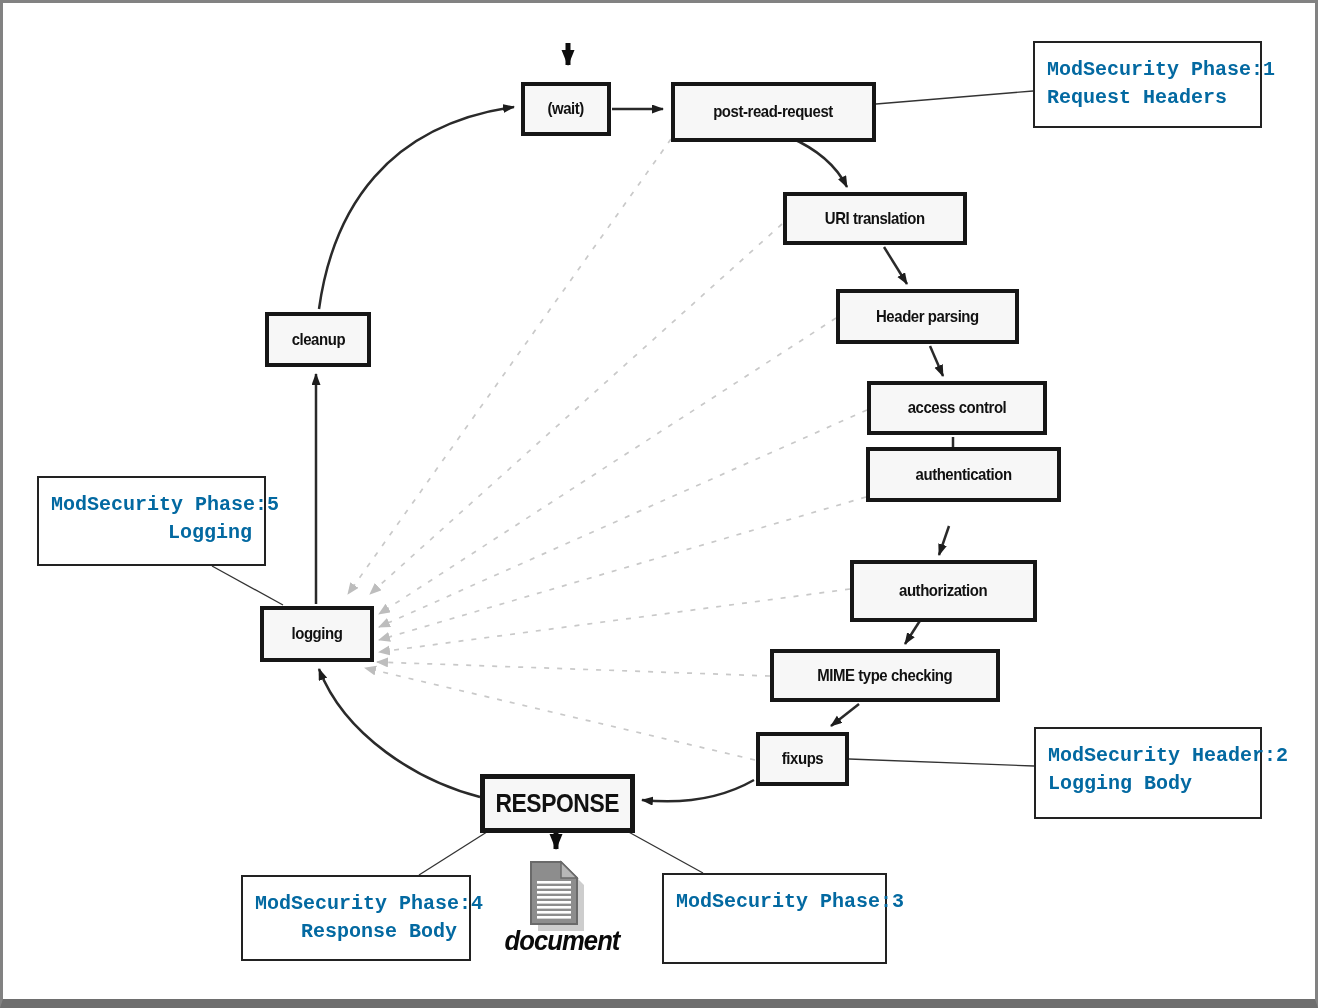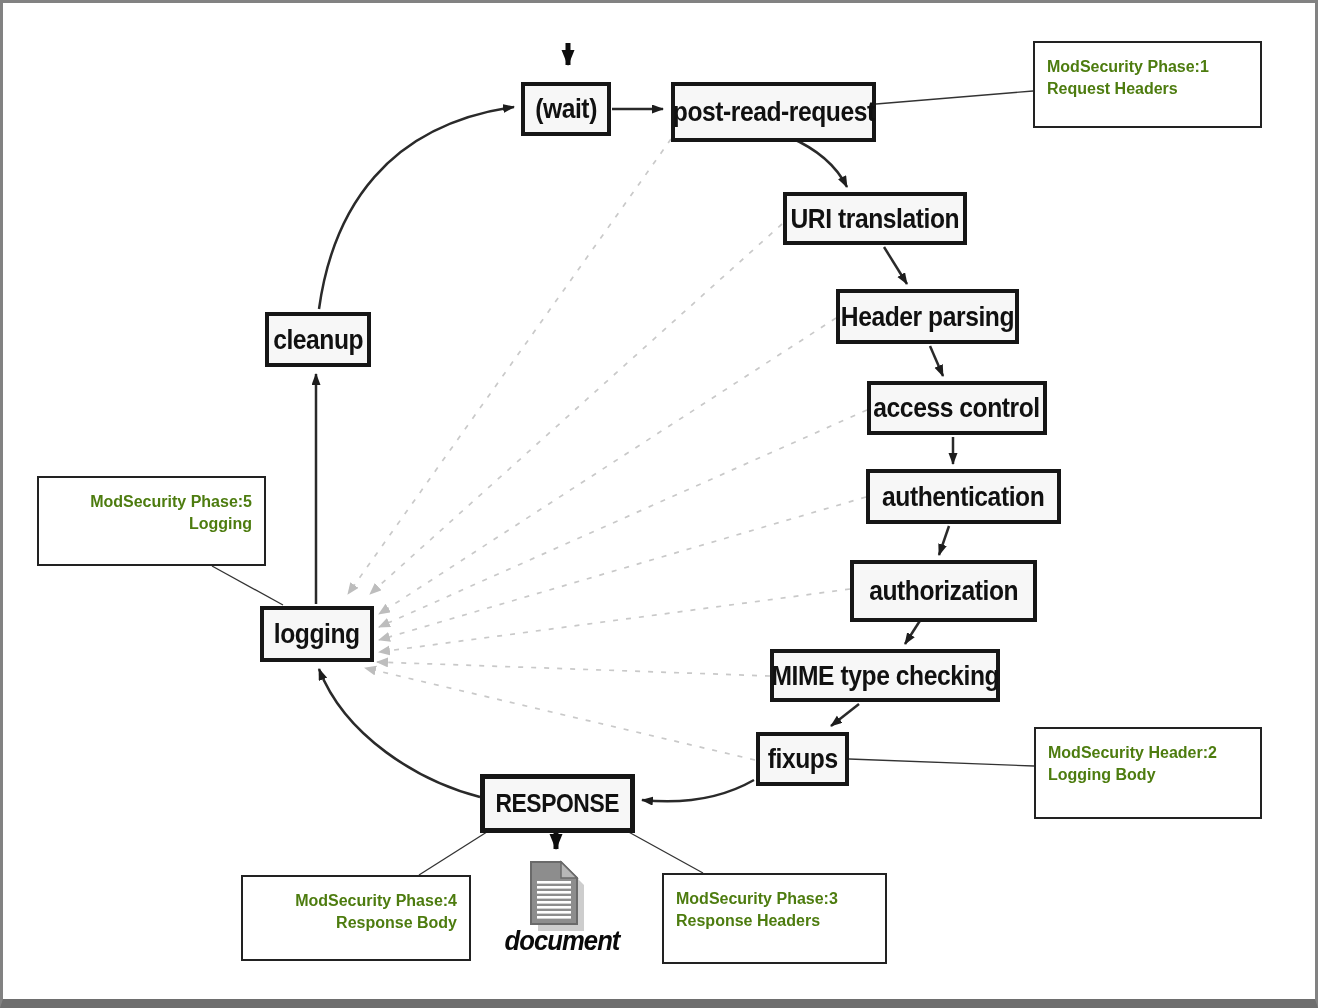--- a/index.html
+++ b/index.html
@@ -13,33 +13,34 @@
     font-family:"Liberation Sans", sans-serif;
     overflow:hidden;
   }
   #connectors{position:absolute;left:0;top:0;width:1318px;height:1008px;z-index:1;}
   .stage{
     position:absolute;z-index:2;
     box-sizing:border-box;
     background:#f7f7f7;
     border:4px solid #161616;
     display:flex;align-items:center;justify-content:center;
-    font-weight:bold;font-size:28px;color:#111;
+    font-weight:bold;font-size:17px;color:#111;
     white-space:nowrap;
   }
   .stage .lbl{display:inline-block;transform:scaleX(.88);letter-spacing:-.5px;}
   .stage.caps{font-size:26px;}
   .annotation{
     position:absolute;z-index:2;
     box-sizing:border-box;
     background:#ffffff;
     border:2px solid #222;
     padding:13px 12px 0 12px;
-    font-weight:bold;font-size:16px;line-height:1.38;color:#4d7c0f;
+    font-weight:bold;font-size:20px;line-height:1.38;color:#0369a1;
     white-space:nowrap;
+    font-family:Liberation Mono, monospace;
   }
   .annotation.align-right{text-align:right;}
   .doc-label{
     position:absolute;z-index:2;
     font-weight:bold;font-style:italic;
     font-size:27px;color:#0a0a0a;
     text-align:center;letter-spacing:-1px;
     transform:scaleX(.95);
   }
   #doc-icon{position:absolute;z-index:2;}
@@ -110,21 +111,21 @@
     </div>
   <div class="stage" style="left:780px;top:189px;width:184px;height:53px;">
     <span class="lbl">URI translation</span>
     </div>
   <div class="stage" style="left:833px;top:286px;width:183px;height:55px;">
     <span class="lbl">Header parsing</span>
     </div>
   <div class="stage" style="left:864px;top:378px;width:180px;height:54px;">
     <span class="lbl">access control</span>
     </div>
-  <div class="stage" style="left:863px;top:466px;width:195px;height:55px;">
+  <div class="stage" style="left:863px;top:444px;width:195px;height:55px;">
     <span class="lbl">authentication</span>
     </div>
   <div class="stage" style="left:847px;top:557px;width:187px;height:62px;">
     <span class="lbl">authorization</span>
     </div>
   <div class="stage" style="left:767px;top:646px;width:230px;height:53px;">
     <span class="lbl">MIME type checking</span>
     </div>
   <div class="stage" style="left:753px;top:729px;width:93px;height:54px;">
     <span class="lbl">fixups</span>
@@ -142,21 +143,20 @@
   <div class="annotation" style="left:1030px;top:38px;width:229px;height:87px;">
     <div>ModSecurity Phase:1</div>
     <div>Request Headers</div>
   </div>
   <div class="annotation" style="left:1031px;top:724px;width:228px;height:92px;">
     <div>ModSecurity Header:2</div>
     <div>Logging Body</div>
   </div>
   <div class="annotation" style="left:659px;top:870px;width:225px;height:91px;">
     <div>ModSecurity Phase:3</div>
-    <div>Response Headers</div>
   </div>
   <div class="annotation align-right" style="left:238px;top:872px;width:230px;height:86px;">
     <div>ModSecurity Phase:4</div>
     <div>Response Body</div>
   </div>
   <div class="annotation align-right" style="left:34px;top:473px;width:229px;height:90px;">
     <div>ModSecurity Phase:5</div>
     <div>Logging</div>
   </div>
 

